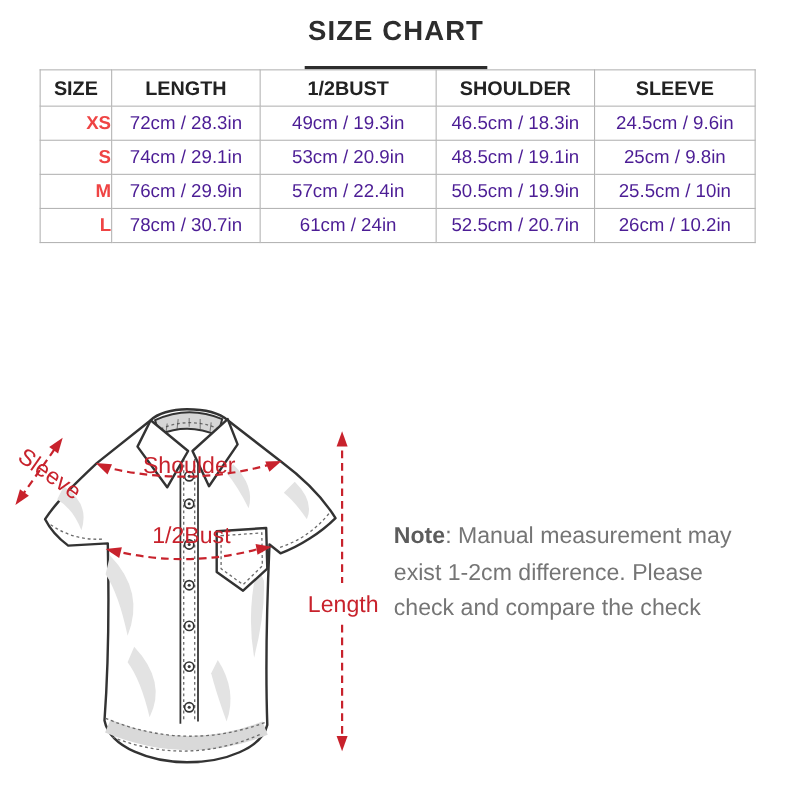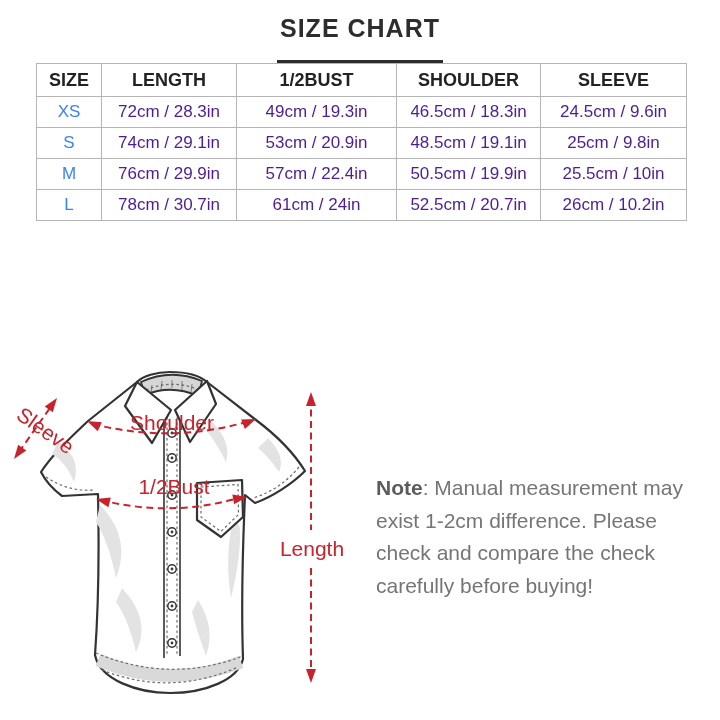--- a/index.html
+++ b/index.html
@@ -12,37 +12,37 @@
          letter-spacing:1px;border-bottom:3px solid #2d2d2d;padding:0 3px 17px 3px;}
 
   
   table.size-chart{position:absolute;left:36px;top:63px;width:650px;
         border-collapse:collapse;table-layout:fixed;}
   table.size-chart th, table.size-chart td{
         border:1px solid #b5b5b5;text-align:center;vertical-align:middle;
         padding:0;overflow:hidden;white-space:nowrap;}
   table.size-chart th{height:32px;font-size:18px;font-weight:bold;color:#222222;text-align:center;}
   table.size-chart td{height:30px;font-size:17px;color:#4c1d95;}
-  table.size-chart td.size-cell{font-weight:normal;color:#3b82f6;}
+  table.size-chart td.size-cell{font-weight:bold;color:#ef4444;text-align:right;}
 
   
   .diagram{position:absolute;left:0;top:360px;width:720px;height:360px;}
   :root{--ann:#c8222c;}
   .outline{fill:#ffffff;stroke:#333333;stroke-width:2.2;stroke-linejoin:round;}
   .thin{fill:none;stroke:#333333;stroke-width:1.6;}
   .stitch{fill:none;stroke:#6b6b6b;stroke-width:1.2;stroke-dasharray:2.6 2.6;}
   .shade{fill:#e3e3e3;stroke:none;}
   .band{fill:#d6d6d6;stroke:#333333;stroke-width:1.8;}
   .hem{fill:none;stroke:#d9d9d9;stroke-width:13;}
   .ann-line{fill:none;stroke:var(--ann);stroke-width:2;stroke-dasharray:7 4.5;}
   .ann-fill{fill:var(--ann);stroke:none;}
   .ann-text{fill:var(--ann);font-size:21px;font-family:"Liberation Sans","DejaVu Sans",sans-serif;}
 
   
-  .note{position:absolute;left:376px;top:472px;width:330px;
+  .note{position:absolute;left:358px;top:472px;width:330px;
         font-size:21px;line-height:32.5px;color:#757575;}
   .note b{color:#5c5c5c;font-weight:bold;}
 </style>
 </head>
 <body>
 
 <div class="title-wrap">
   <span class="title">SIZE CHART</span>
 </div>
 
@@ -205,15 +205,14 @@
   </g>
 </svg>
 
 <div class="note">
   <div>
     <b>Note</b><span>: Manual measurement may</span>
   </div>
   <div>
       <div>exist 1-2cm difference. Please</div>
       <div>check and compare the check</div>
-      <div>carefully before buying!</div>
     </div>
 </div>
 
 </body></html>

